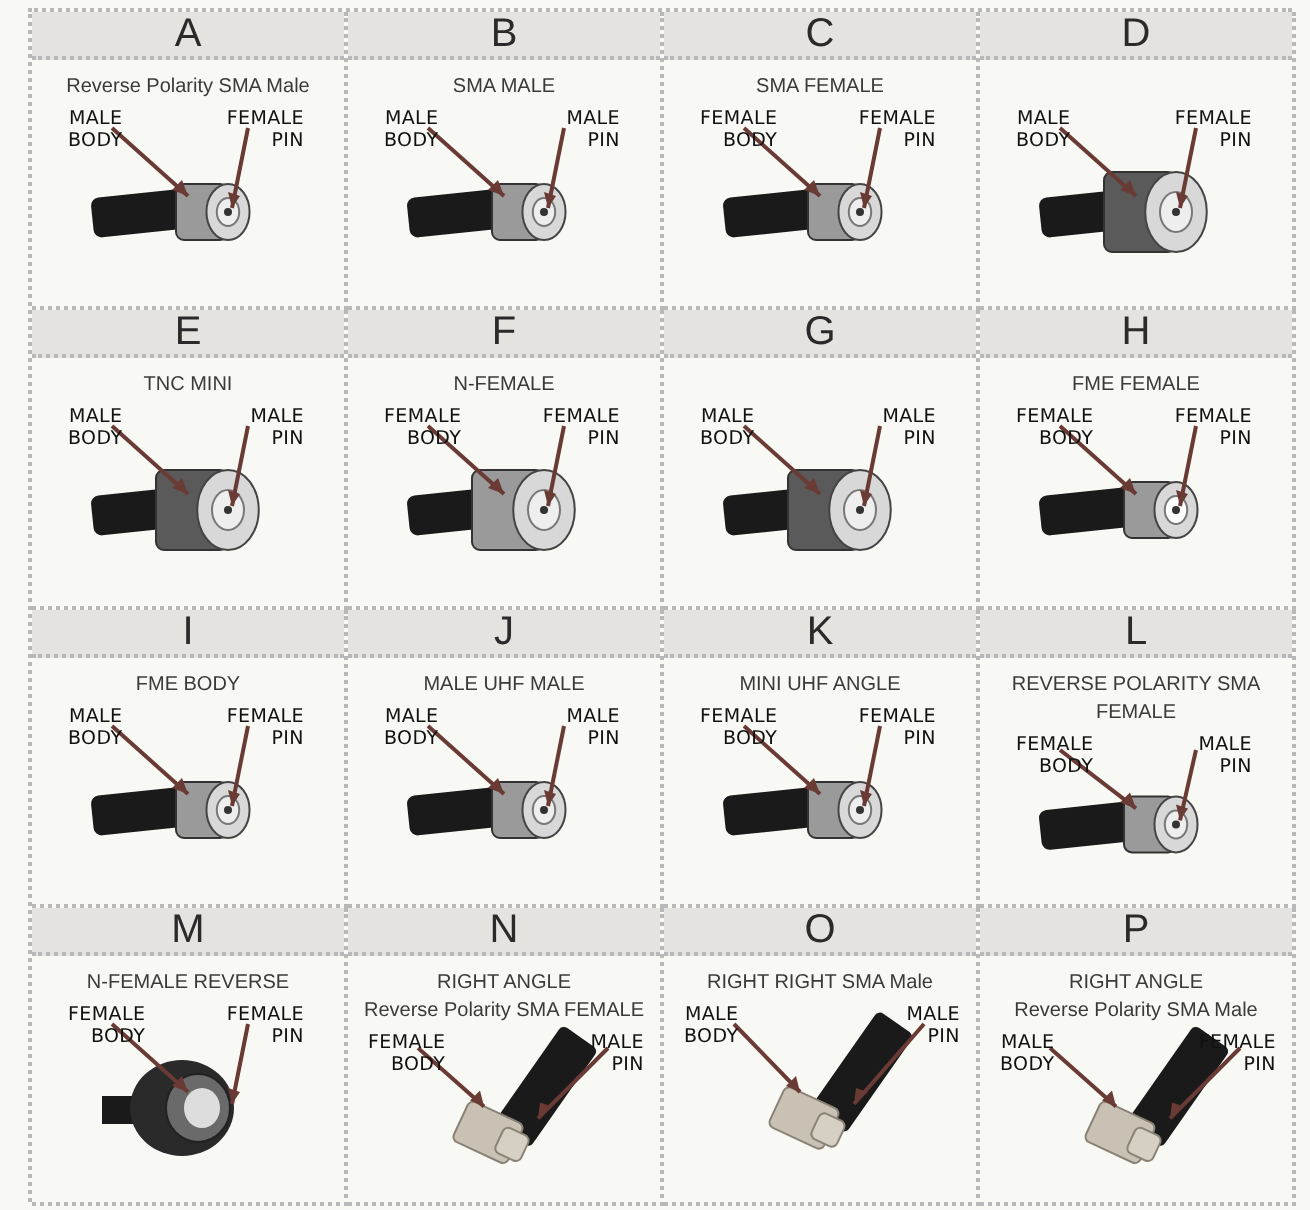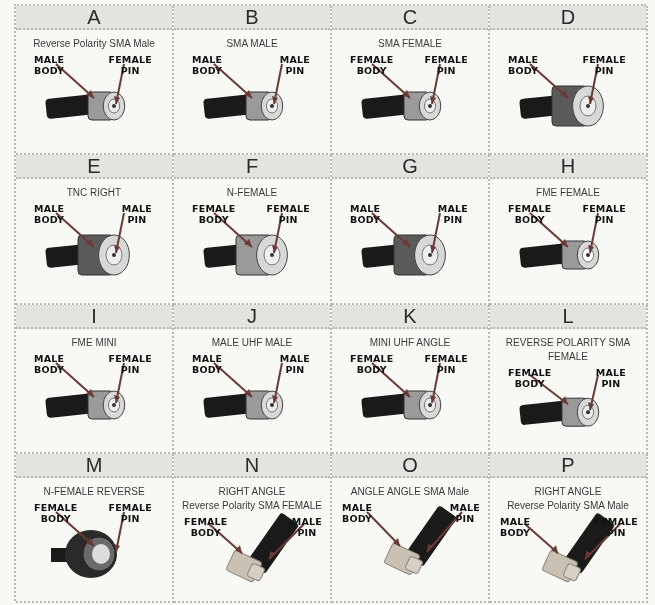--- a/index.html
+++ b/index.html
@@ -20,21 +20,21 @@
   .hdr {
     height:22px; background:#e5e3e0; border-bottom:2px dotted #b8b8b8;
     text-align:center; font-size:20px; line-height:23px; color:#2a2a2a; font-weight:300;
     box-sizing:content-box;
   }
   .title {
     text-align:center; font-size:10px; color:#3a3a3a; margin-top:7px; line-height:14px;
     padding:0 2px; white-space:pre-line;
   }
   .lbl {
-    position:absolute; font-size:9.5px; font-weight:bold; color:#111; text-align:center;
+    position:absolute; font-size:9.5px; font-weight:normal; color:#111; text-align:right;
     line-height:11px; font-family:"DejaVu Sans", sans-serif; letter-spacing:0.2px;
   }
   .art { position:absolute; left:0; top:0; width:158px; height:149px; pointer-events:none; }
 </style>
 </head>
 <body>
 
 <div class="grid" id="grid">
     <div class="cell">
       <svg class="art" viewBox="0 0 158 149" width="158" height="149">
@@ -117,21 +117,21 @@
         <rect x="62" y="80" width="36" height="40" rx="4" fill="#5a5a5a" stroke="#333"></rect>
         <ellipse cx="98" cy="100" rx="15.384615384615383" ry="20" fill="#d8d8d8" stroke="#444"></ellipse>
         <ellipse cx="98" cy="100" rx="8" ry="10" fill="#eee" stroke="#777"></ellipse>
         <circle cx="98" cy="100" r="2" fill="#333"></circle>
         <line x1="40" y1="58" x2="78" y2="92" stroke="#6a3a34" stroke-width="2"></line>
         <polygon points="78,92 70,89 75,84" fill="#6a3a34"></polygon>
         <line x1="108" y1="58" x2="100" y2="98" stroke="#6a3a34" stroke-width="2"></line>
         <polygon points="100,98 98,90 104,92" fill="#6a3a34"></polygon>
       </svg>
     <div class="hdr">E</div>
-    <div class="title">TNC RIGHT</div>
+    <div class="title">TNC MINI</div>
     <div class="lbl" style="left:18px; top:48px; white-space:pre;">MALE
 BODY</div>
     <div class="lbl" style="right:20px; top:48px; white-space:pre;">MALE
 PIN</div>
   </div>
     <div class="cell">
       <svg class="art" viewBox="0 0 158 149" width="158" height="149">
         <rect x="30" y="90" width="50" height="20" rx="4" fill="#1a1a1a" transform="rotate(-6 60 100)"></rect>
         <rect x="62" y="80" width="36" height="40" rx="4" fill="#9a9a9a" stroke="#333"></rect>
         <ellipse cx="98" cy="100" rx="15.384615384615383" ry="20" fill="#d8d8d8" stroke="#444"></ellipse>
@@ -192,21 +192,21 @@
         <rect x="72" y="86" width="26" height="28" rx="4" fill="#9a9a9a" stroke="#333"></rect>
         <ellipse cx="98" cy="100" rx="10.769230769230768" ry="14" fill="#d8d8d8" stroke="#444"></ellipse>
         <ellipse cx="98" cy="100" rx="5.6" ry="7" fill="#eee" stroke="#777"></ellipse>
         <circle cx="98" cy="100" r="2" fill="#333"></circle>
         <line x1="40" y1="58" x2="78" y2="92" stroke="#6a3a34" stroke-width="2"></line>
         <polygon points="78,92 70,89 75,84" fill="#6a3a34"></polygon>
         <line x1="108" y1="58" x2="100" y2="98" stroke="#6a3a34" stroke-width="2"></line>
         <polygon points="100,98 98,90 104,92" fill="#6a3a34"></polygon>
       </svg>
     <div class="hdr">I</div>
-    <div class="title">FME MINI</div>
+    <div class="title">FME BODY</div>
     <div class="lbl" style="left:18px; top:48px; white-space:pre;">MALE
 BODY</div>
     <div class="lbl" style="right:20px; top:48px; white-space:pre;">FEMALE
 PIN</div>
   </div>
     <div class="cell">
       <svg class="art" viewBox="0 0 158 149" width="158" height="149">
         <rect x="30" y="90" width="55" height="20" rx="4" fill="#1a1a1a" transform="rotate(-6 60 100)"></rect>
         <rect x="72" y="86" width="26" height="28" rx="4" fill="#9a9a9a" stroke="#333"></rect>
         <ellipse cx="98" cy="100" rx="10.769230769230768" ry="14" fill="#d8d8d8" stroke="#444"></ellipse>
@@ -303,21 +303,21 @@
       <svg class="art" viewBox="0 0 158 149" width="158" height="149">
         <rect x="88" y="52" width="22" height="60" rx="3" fill="#1a1a1a" transform="rotate(35 99 82)"></rect>
         <rect x="55" y="94" width="30" height="22" rx="3" fill="#c9c2b4" stroke="#8a8275" transform="rotate(25 70 105)"></rect>
         <rect x="75" y="104" width="14" height="14" rx="3" fill="#d6d0c4" stroke="#8a8275" transform="rotate(25 82 111)"></rect>
         <line x1="35" y1="58" x2="68" y2="92" stroke="#6a3a34" stroke-width="2"></line>
         <polygon points="68,92 61,89 66,84" fill="#6a3a34"></polygon>
         <line x1="130" y1="58" x2="95" y2="98" stroke="#6a3a34" stroke-width="2"></line>
         <polygon points="95,98 96,90 102,92" fill="#6a3a34"></polygon>
       </svg>
     <div class="hdr">O</div>
-    <div class="title">ANGLE ANGLE SMA Male</div>
+    <div class="title">RIGHT RIGHT SMA Male</div>
     <div class="lbl" style="left:10px; top:48px; white-space:pre;">MALE
 BODY</div>
     <div class="lbl" style="right:8px; top:48px; white-space:pre;">MALE
 PIN</div>
   </div>
     <div class="cell">
       <svg class="art" viewBox="0 0 158 149" width="158" height="149">
         <rect x="88" y="59.2" width="22" height="60" rx="3" fill="#1a1a1a" transform="rotate(35 99 89.2)"></rect>
         <rect x="55" y="101.2" width="30" height="22" rx="3" fill="#c9c2b4" stroke="#8a8275" transform="rotate(25 70 112.2)"></rect>
         <rect x="75" y="111.2" width="14" height="14" rx="3" fill="#d6d0c4" stroke="#8a8275" transform="rotate(25 82 118.2)"></rect>

